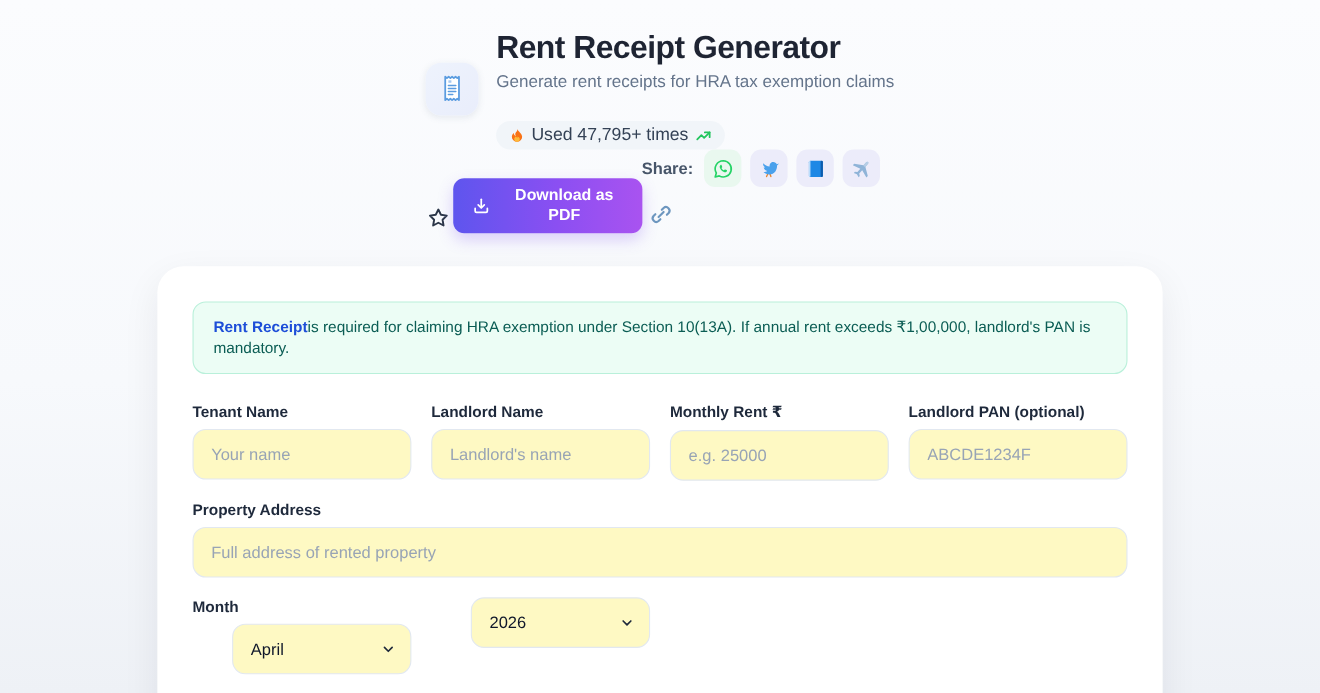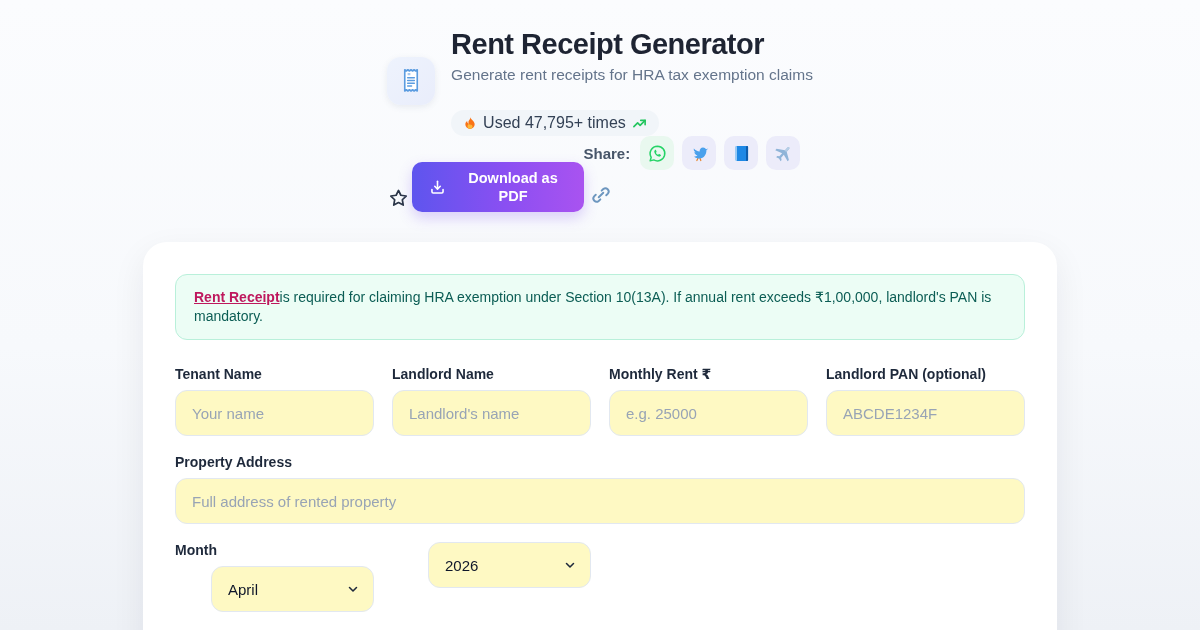--- a/index.html
+++ b/index.html
@@ -53,21 +53,21 @@
   .card {
     margin-top:30px; background:#ffffff; border-radius:24px; padding:32px;
     height:600px;
     box-shadow:0 12px 34px rgba(15,23,42,.07), 0 1px 0 rgba(15,23,42,.02);
   }
   .notice {
     background:#ecfdf5; border:1px solid #b9f0da; border-radius:12px;
     padding:13px 18px; font-size:14px; line-height:19px; color:#0b5d54;
     margin-bottom:26px;
   }
-  .notice strong { font-weight:700; color:#be185d;text-decoration:underline; }
+  .notice strong { font-weight:700; color:#1d4ed8; }
 
   .grid2 { display:grid; grid-template-columns:1fr 1fr 1fr 1fr; column-gap:32px; row-gap:18px;gap:18px; }
   .field-block { display:block; }
   .field-label { display:block; font-size:14px; font-weight:700; color:#1e293b; margin-bottom:8px; }
   .text-input, .select-wrap select {
     width:100%; height:46px; background:#fef9c3; border:1px solid #e2e8f0;
     border-radius:12px; padding:0 16px; font-family:inherit; font-size:15px; color:#0f172a;
     outline:none;
   }
   .text-input::placeholder { color:#98a4b5; opacity:1; }

